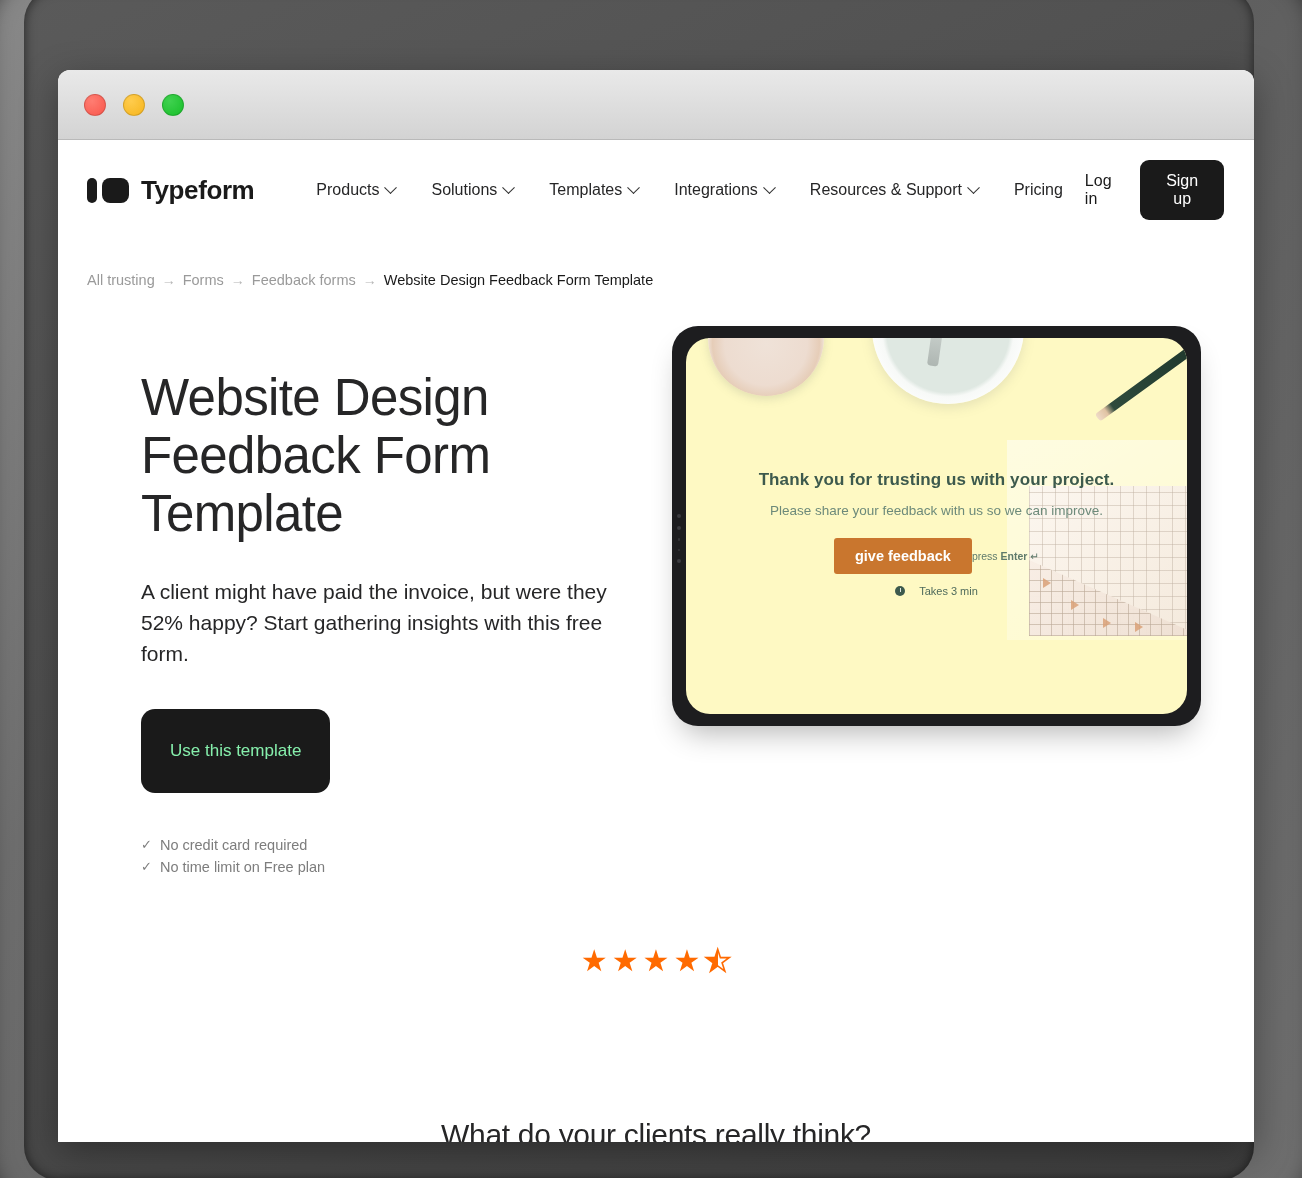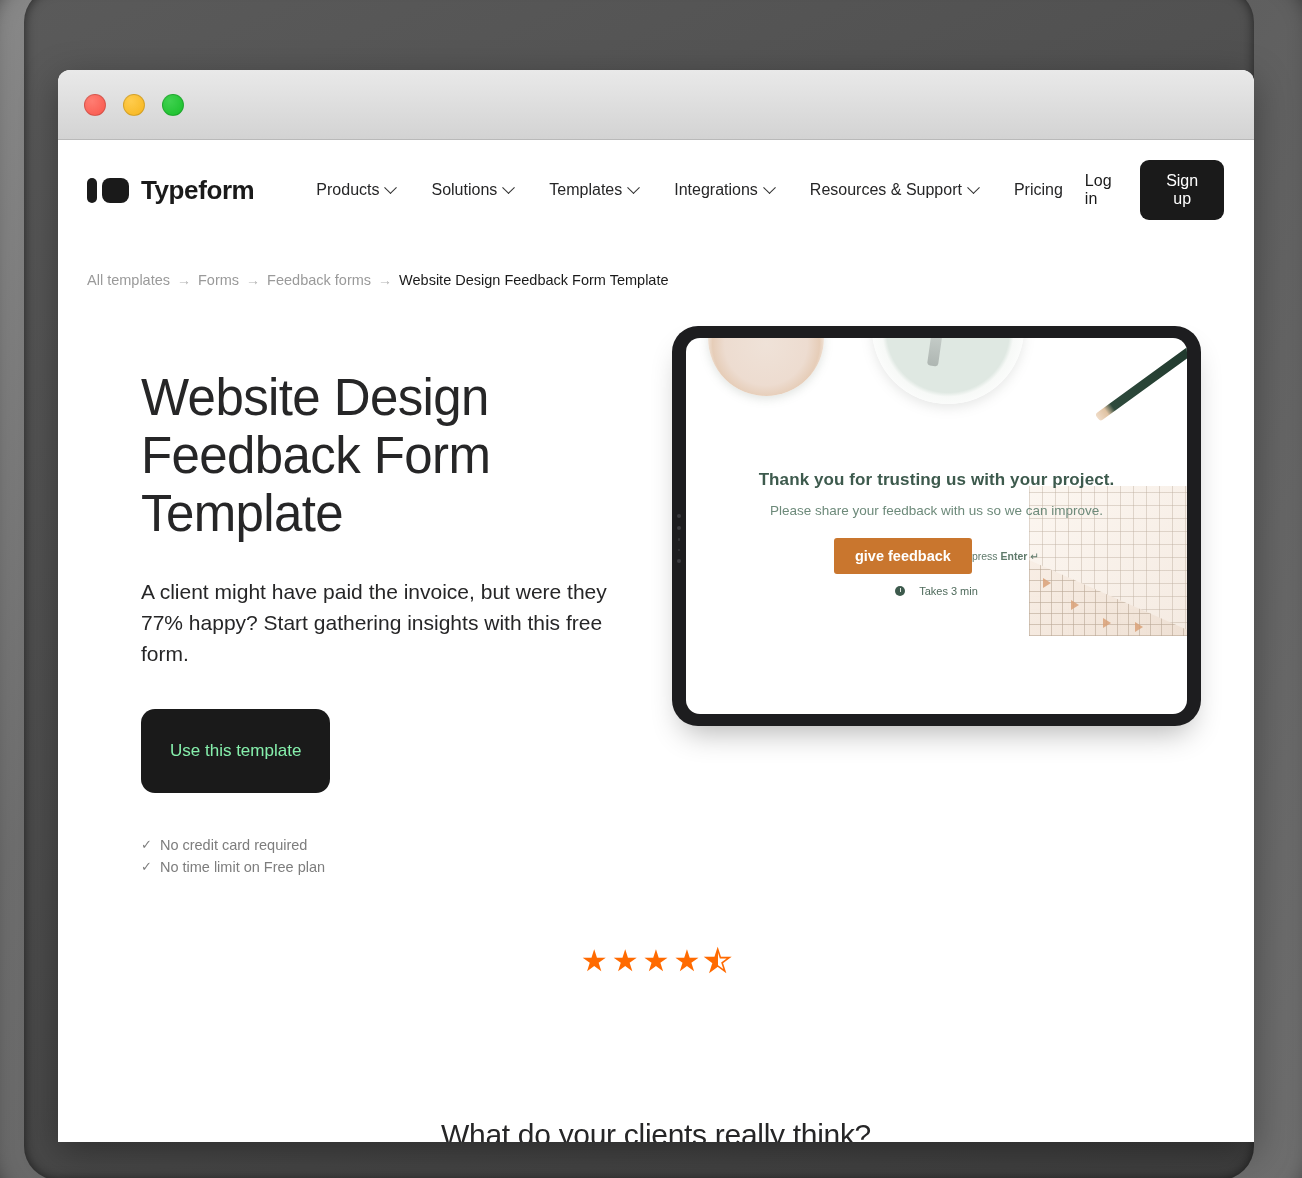--- a/index.html
+++ b/index.html
@@ -240,23 +240,23 @@
     gap: 8px;
     align-items: center;
   }
   .t-dot { width: 4px; height: 4px; border-radius: 50%; background: #3c3c40; }
   .t-dot.small { width: 2.5px; height: 2.5px; background: #343438; }
 
   #tablet-screen {
     position: relative;
     width: 100%;
     height: 100%;
-    border-radius: 14px;
+    border-radius: 24px;
     overflow: hidden;
-    background: #ffffff;
+    background: #fef9c3;
   }
   
   .prop { position: absolute; }
   #prop-cup {
     left: 22px; top: -58px;
     width: 116px; height: 116px;
     border-radius: 50%;
     background: radial-gradient(circle at 50% 55%, #efe2d8 0%, #eddcd0 48%, #e6cdb8 62%, #f4ece4 70%, #fbf8f5 82%);
     box-shadow: 0 3px 10px rgba(120,130,120,.22);
   }
@@ -483,34 +483,34 @@
         </div>
       </div>
 
       <div id="nav-actions">
         <span id="login-link">Log in</span>
         <button id="signup-button">Sign up</button>
       </div>
     </div>
 
     <div id="breadcrumb">
-      <span class="crumb">All templates</span>
+      <span class="crumb">All trusting</span>
       <span class="crumb-sep">→</span>
       <span class="crumb">Forms</span>
       <span class="crumb-sep">→</span>
       <span class="crumb">Feedback forms</span>
       <span class="crumb-sep">→</span>
       <span class="crumb-current">Website Design Feedback Form Template</span>
     </div>
 
     <div id="hero">
 
       <div id="hero-left">
         <h1 id="hero-title">Website Design Feedback Form Template</h1>
-        <p id="hero-desc">A client might have paid the invoice, but were they 77% happy? Start gathering insights with this free form.</p>
+        <p id="hero-desc">A client might have paid the invoice, but were they 52% happy? Start gathering insights with this free form.</p>
         <button id="use-template-button">Use this template</button>
 
         <div id="hero-perks">
           <div class="perk">
             <span class="perk-check">✓</span>
             <span>No credit card required</span>
           </div>
           <div class="perk">
             <span class="perk-check">✓</span>
             <span>No time limit on Free plan</span>

